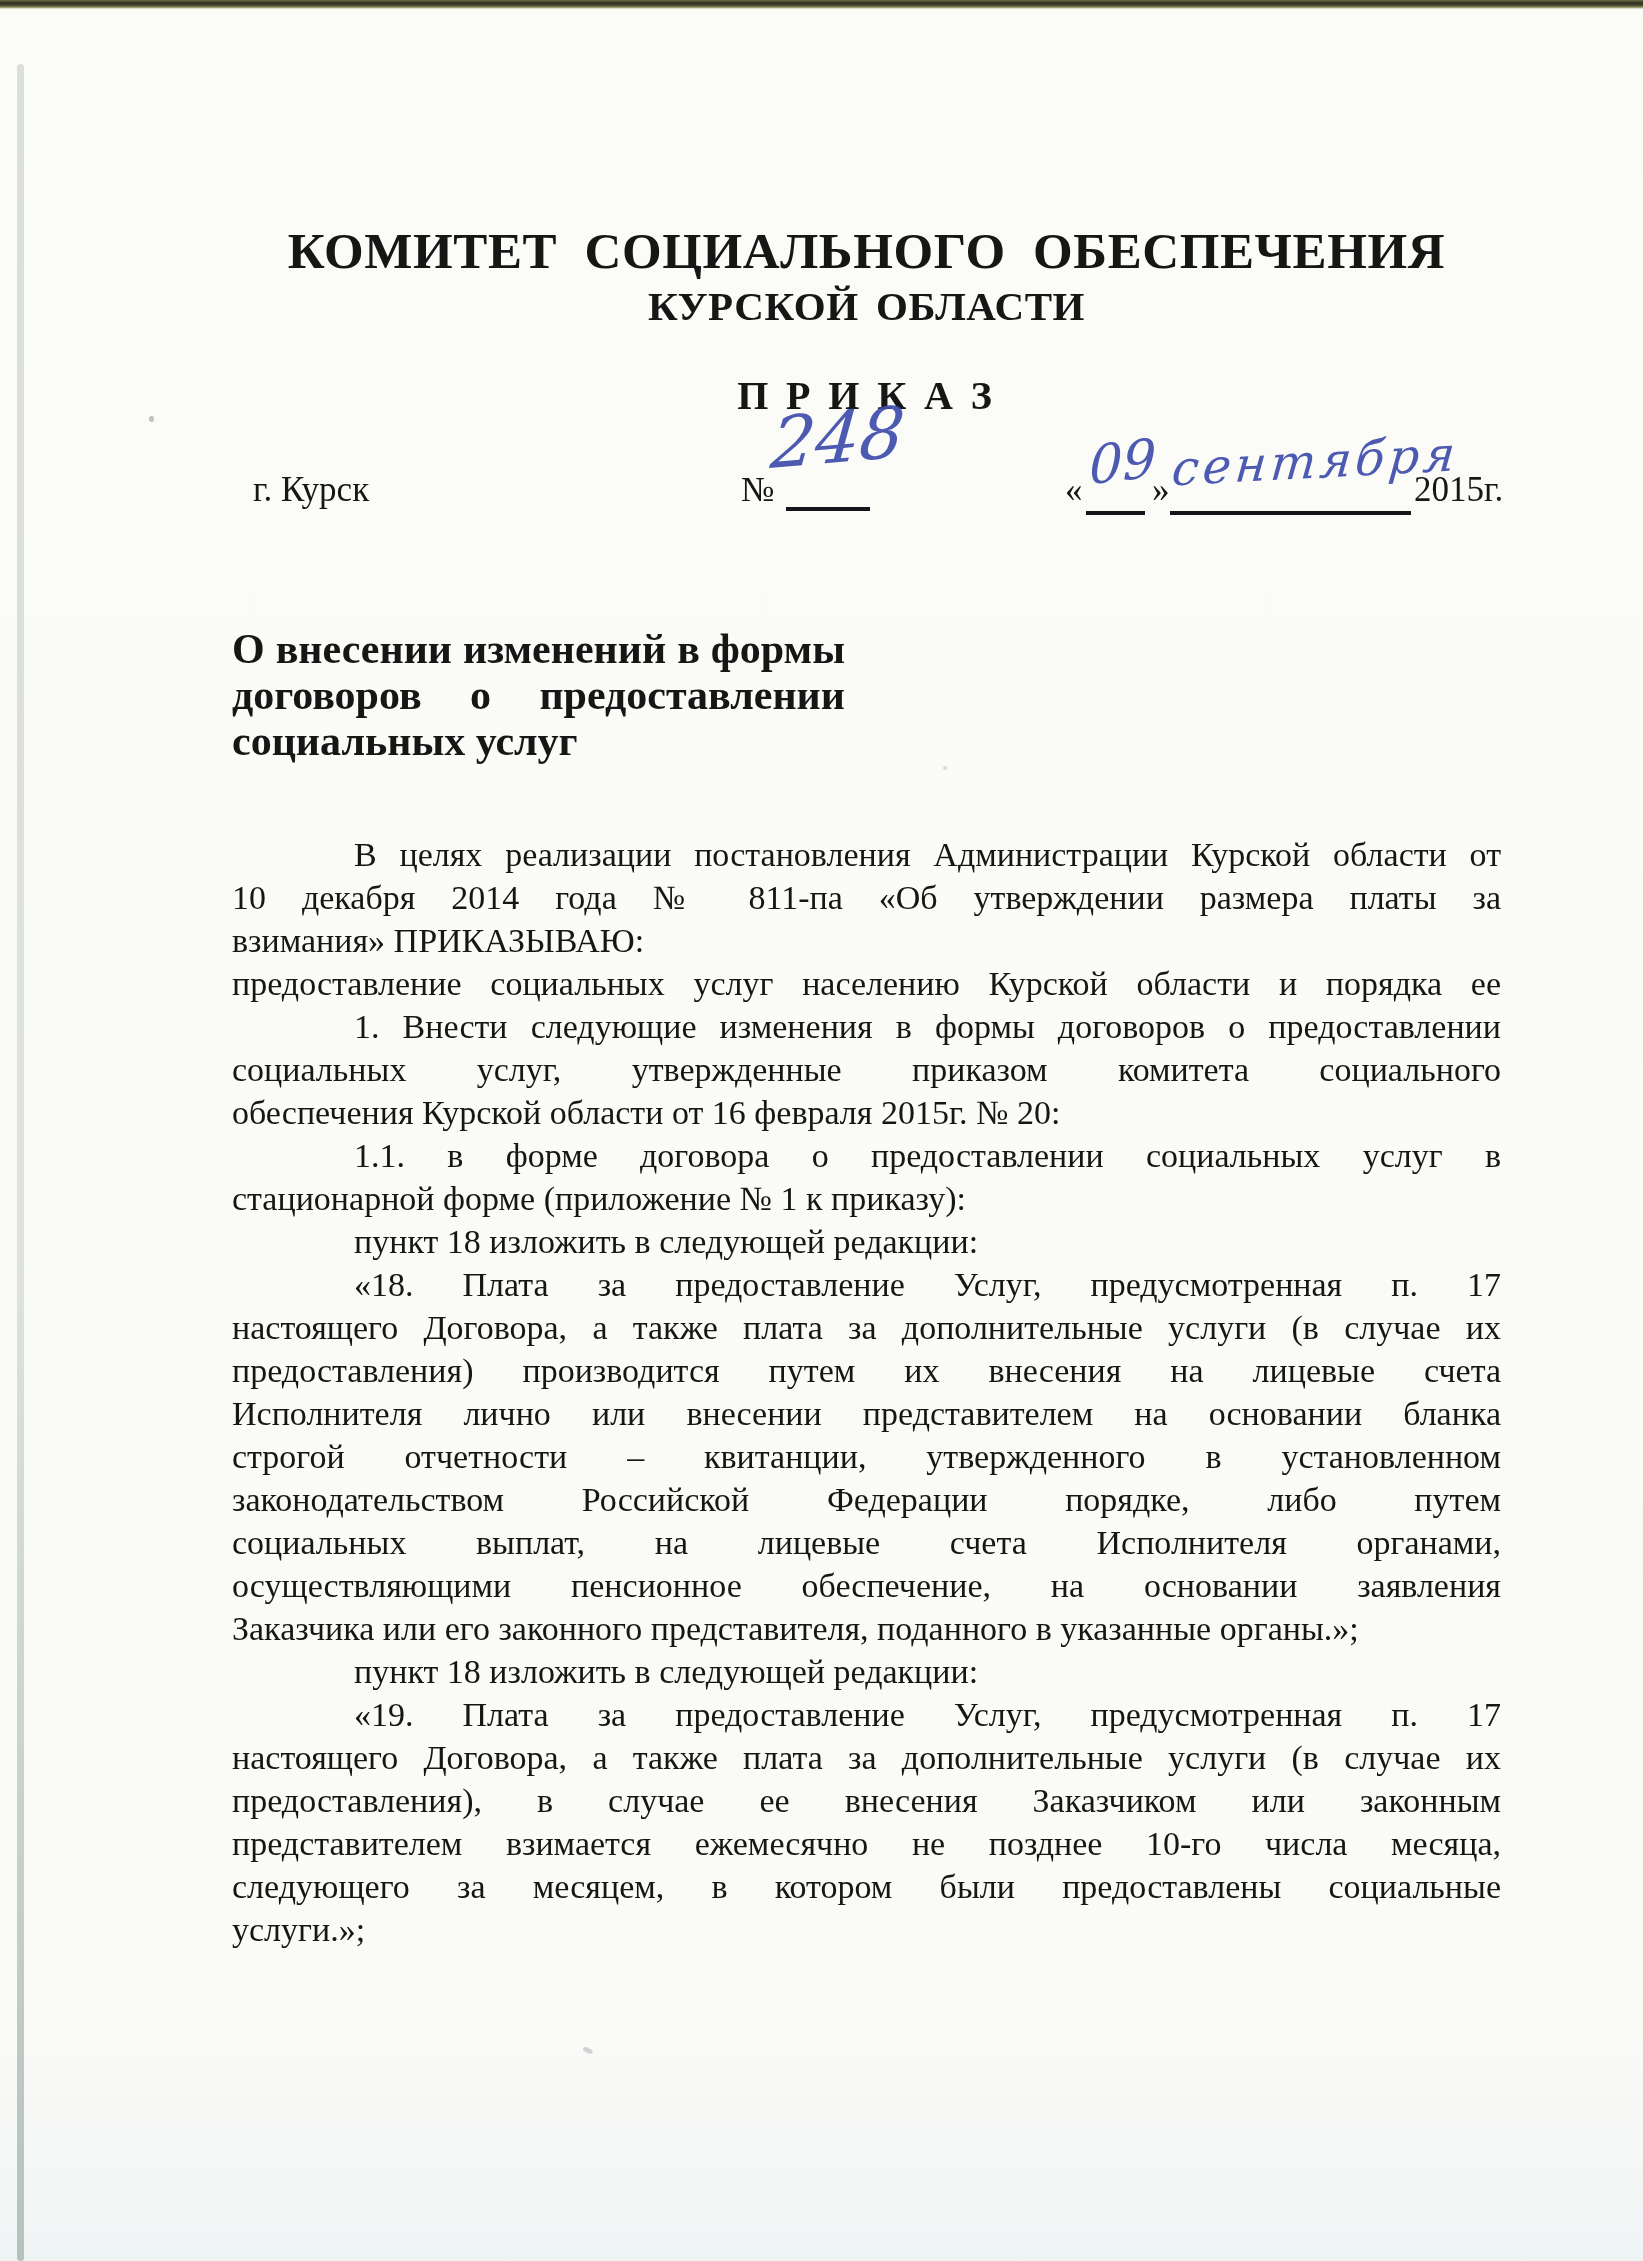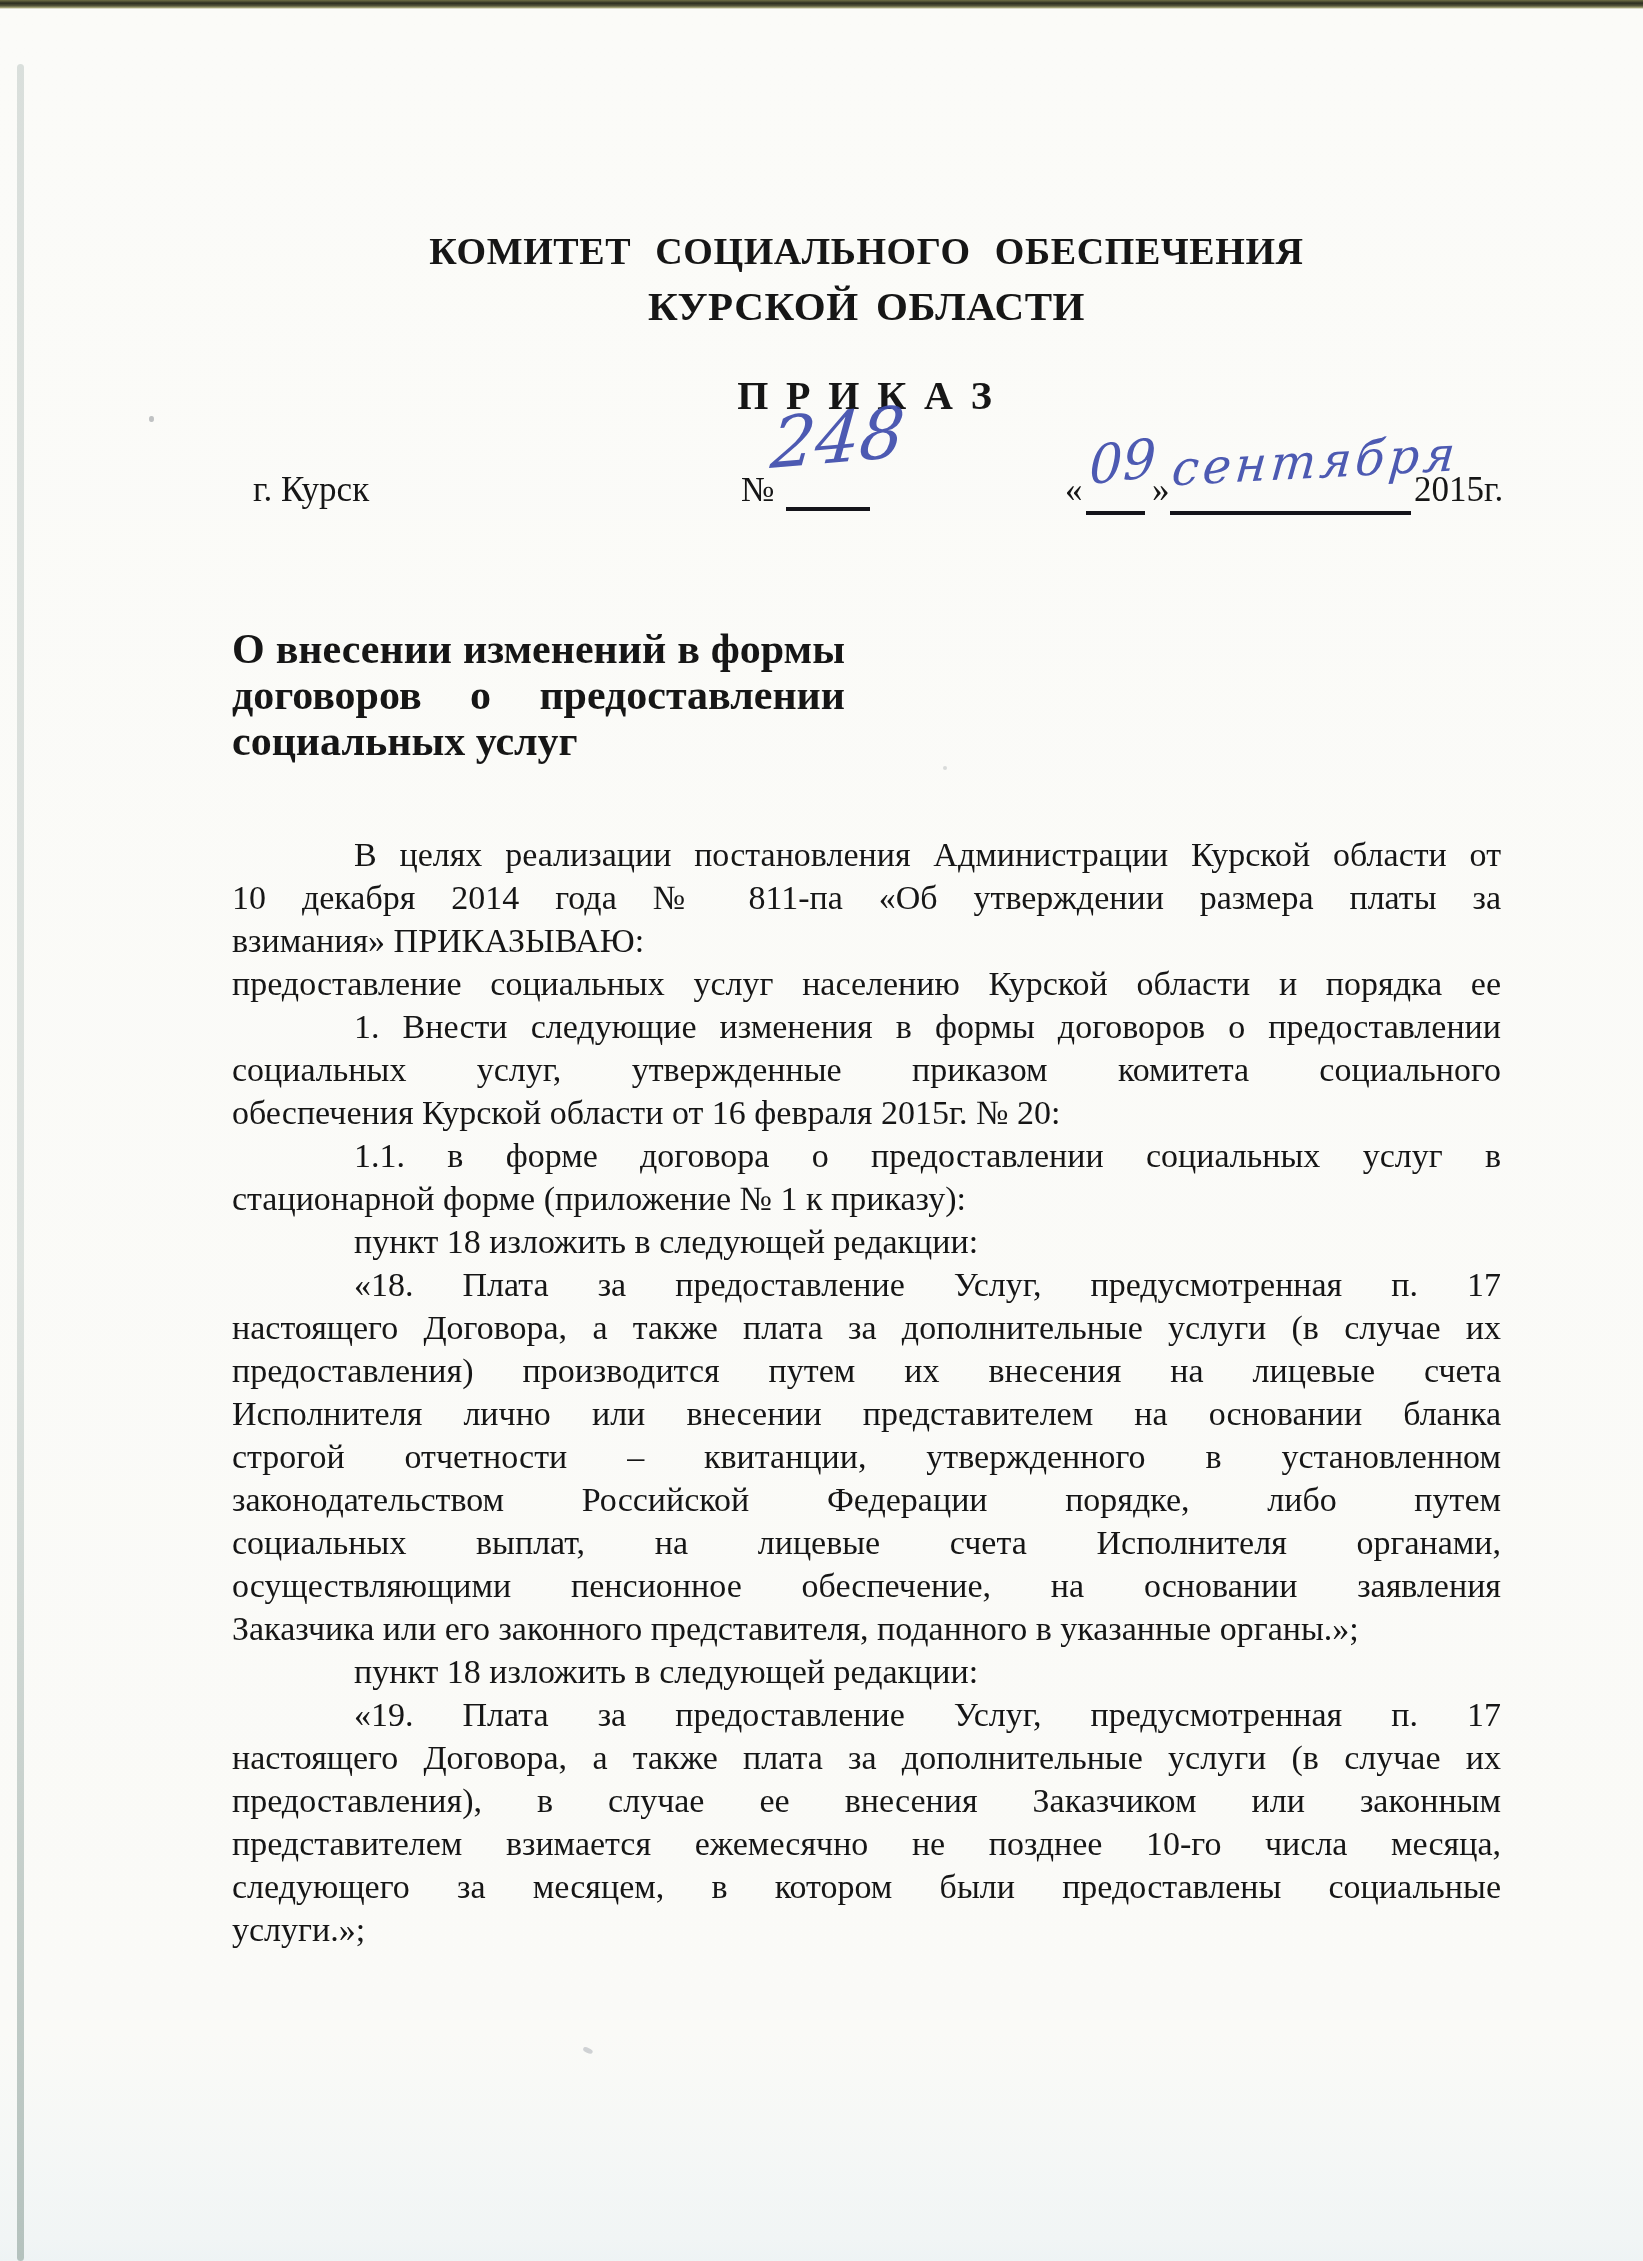--- a/index.html
+++ b/index.html
@@ -27,21 +27,21 @@
     border-radius: 3.9px;
   }
   .speck { position: absolute; background: rgba(120,125,130,0.45); border-radius: 50%; }
   .speck.s1 { left: 149px; top: 416px; width: 4.5px; height: 5.8px; }
   .speck.s2 { left: 583px; top: 2048px; width: 10.3px; height: 4.5px; transform: rotate(24deg); background: rgba(130,135,145,0.35); }
   .speck.s3 { left: 943px; top: 766px; width: 3.9px; height: 3.9px; background: rgba(140,145,150,0.30); }
 
   .content { position: absolute; left: 232px; top: 0; width: 1269px; height: 100%; }
 
   .org-block { position: absolute; top: 224px; left: 0; width: 100%; text-align: center; }
-  .org-line1 { font-size: 38px; font-weight: bold; word-spacing: 14px; letter-spacing: 0.6px; line-height: 55px; white-space: nowrap; }
+  .org-line1 { font-size: 51px; font-weight: bold; word-spacing: 14px; letter-spacing: 0.6px; line-height: 55px; white-space: nowrap; }
   .org-line2 { font-size: 41px; font-weight: bold; word-spacing: 6.4px; letter-spacing: 0.6px; line-height: 55px; white-space: nowrap; }
 
   .doc-type { position: absolute; top: 372px; left: 0; width: 100%; text-align: center;
     font-size: 40px; font-weight: bold; letter-spacing: 3.9px; white-space: nowrap; }
 
   .date-row { position: absolute; top: 425px; left: 0; width: 100%; height: 122px; font-size: 35px; }
   .date-row .printed { position: absolute; top: 45px; white-space: nowrap; }
   .city { left: 21px; }
   .num-sign { left: 509px; }
   .quote-open { left: 833px; }

